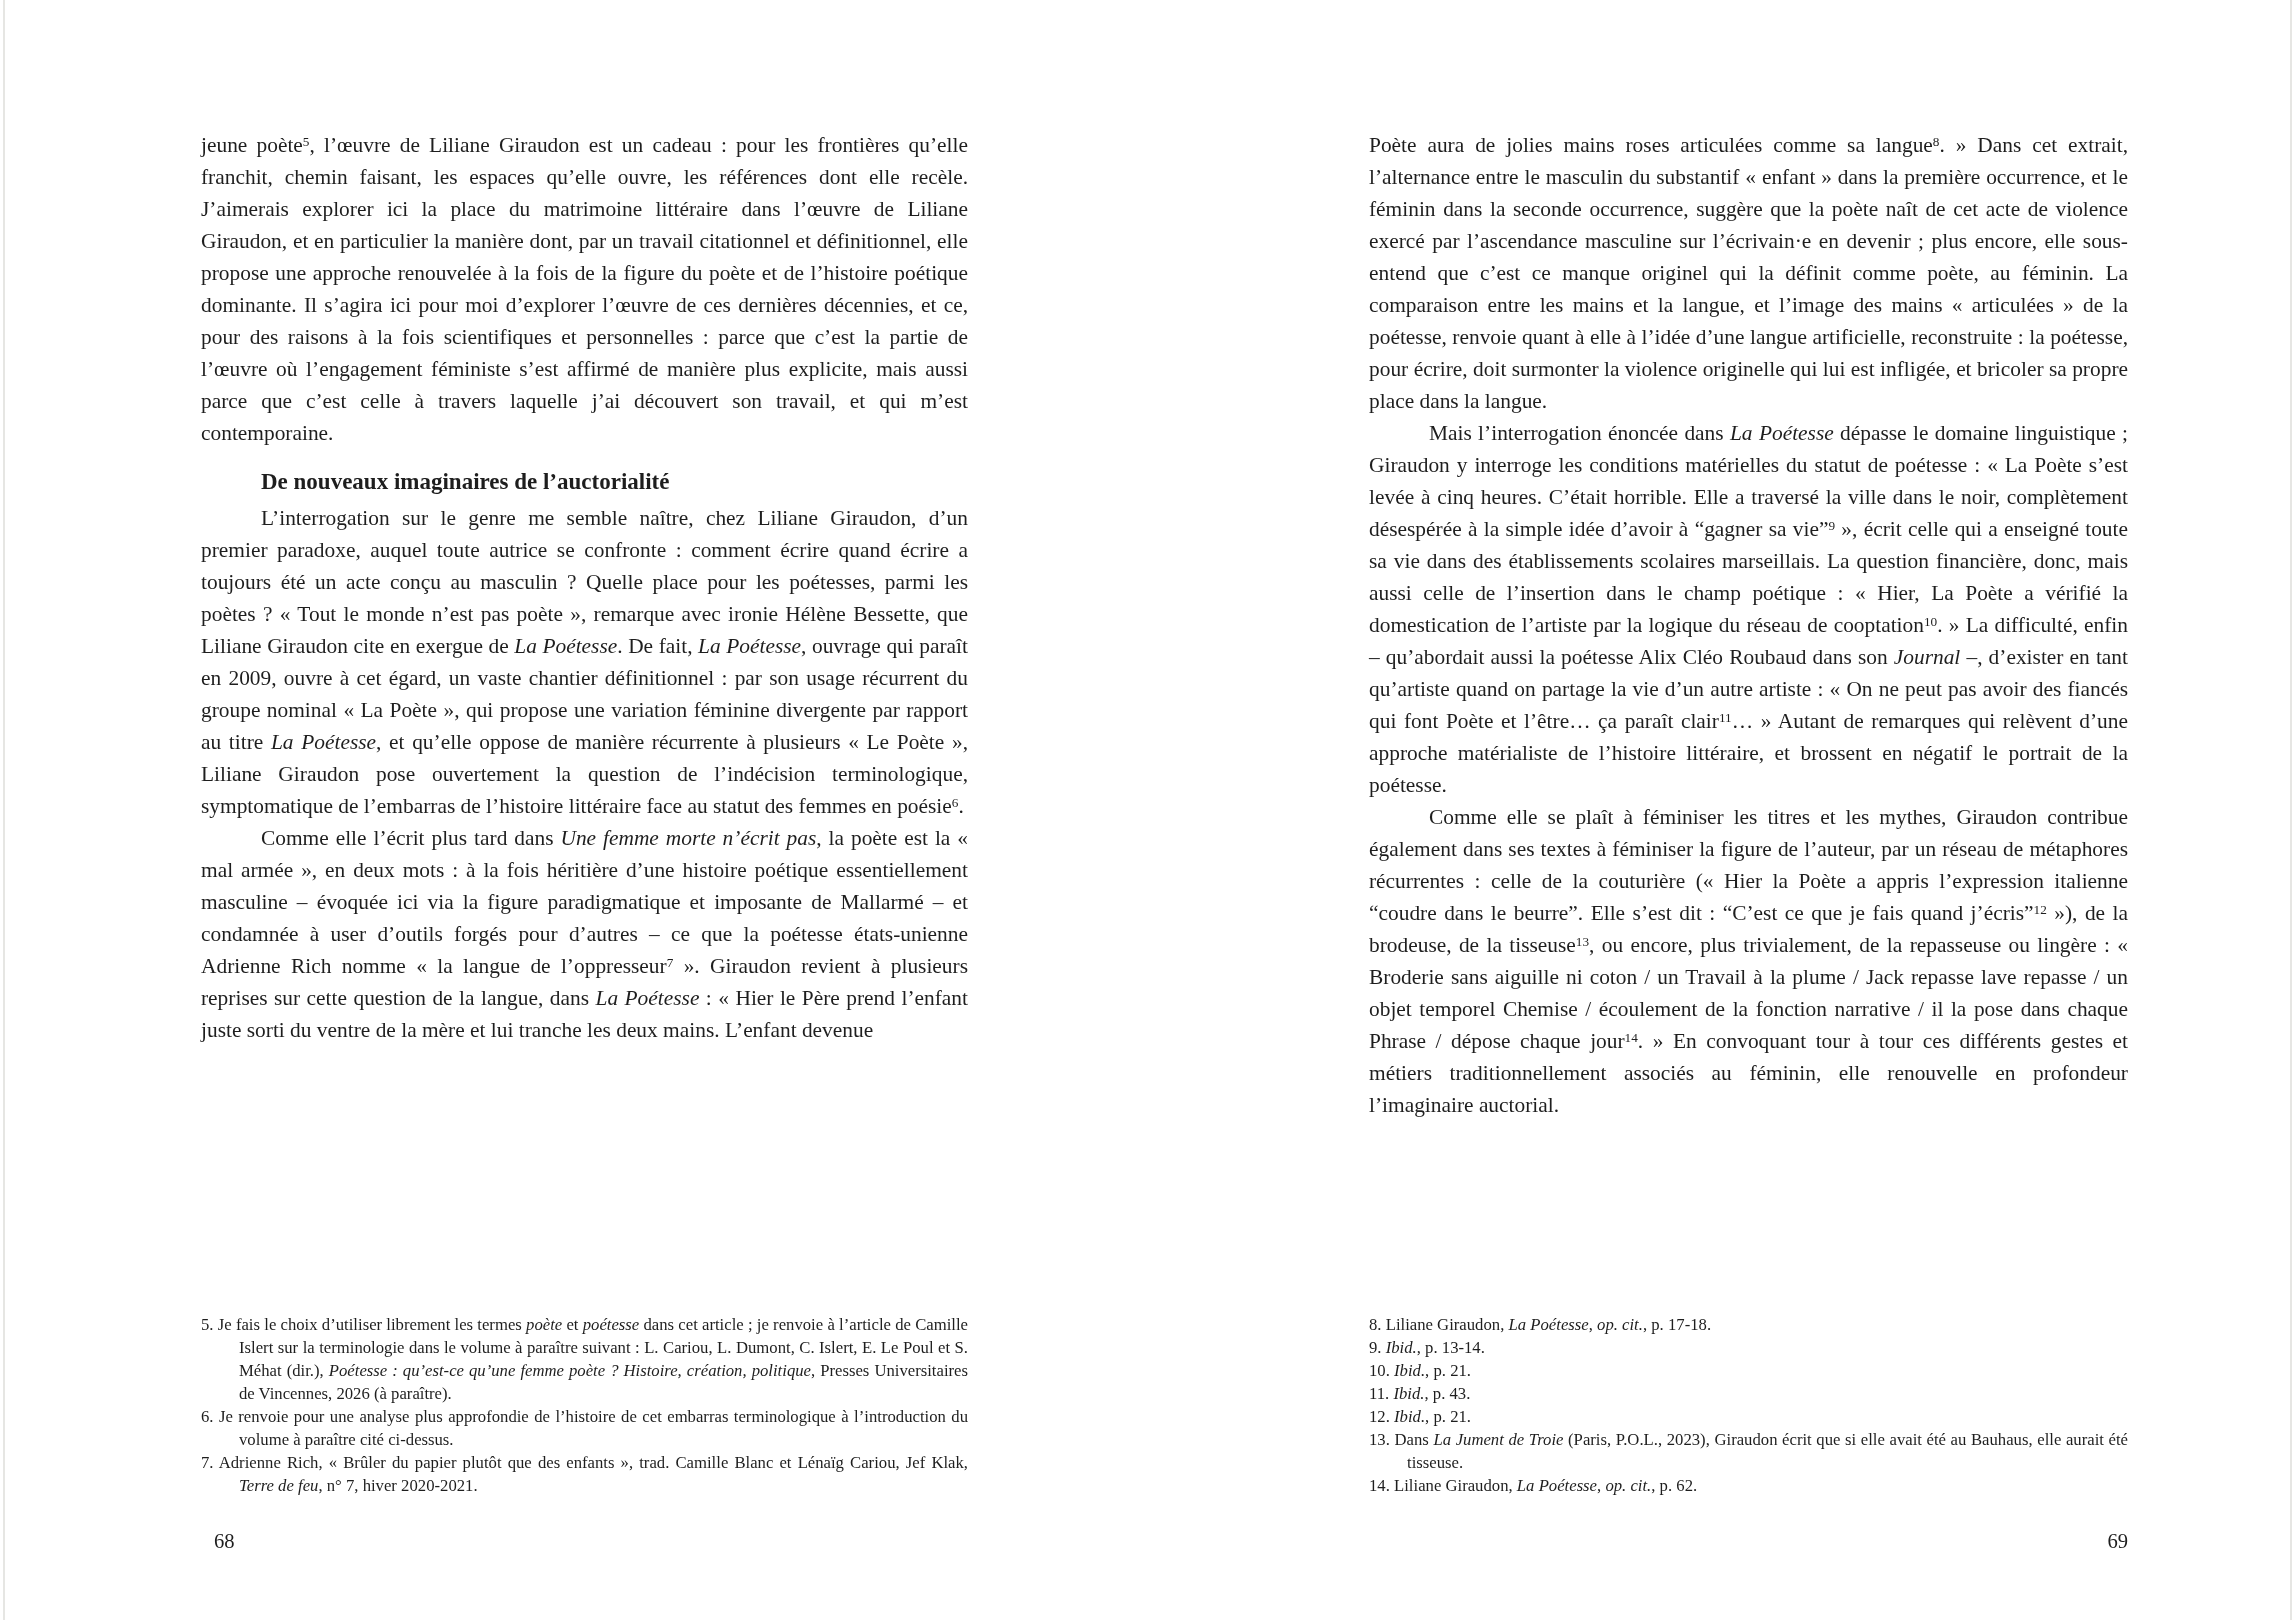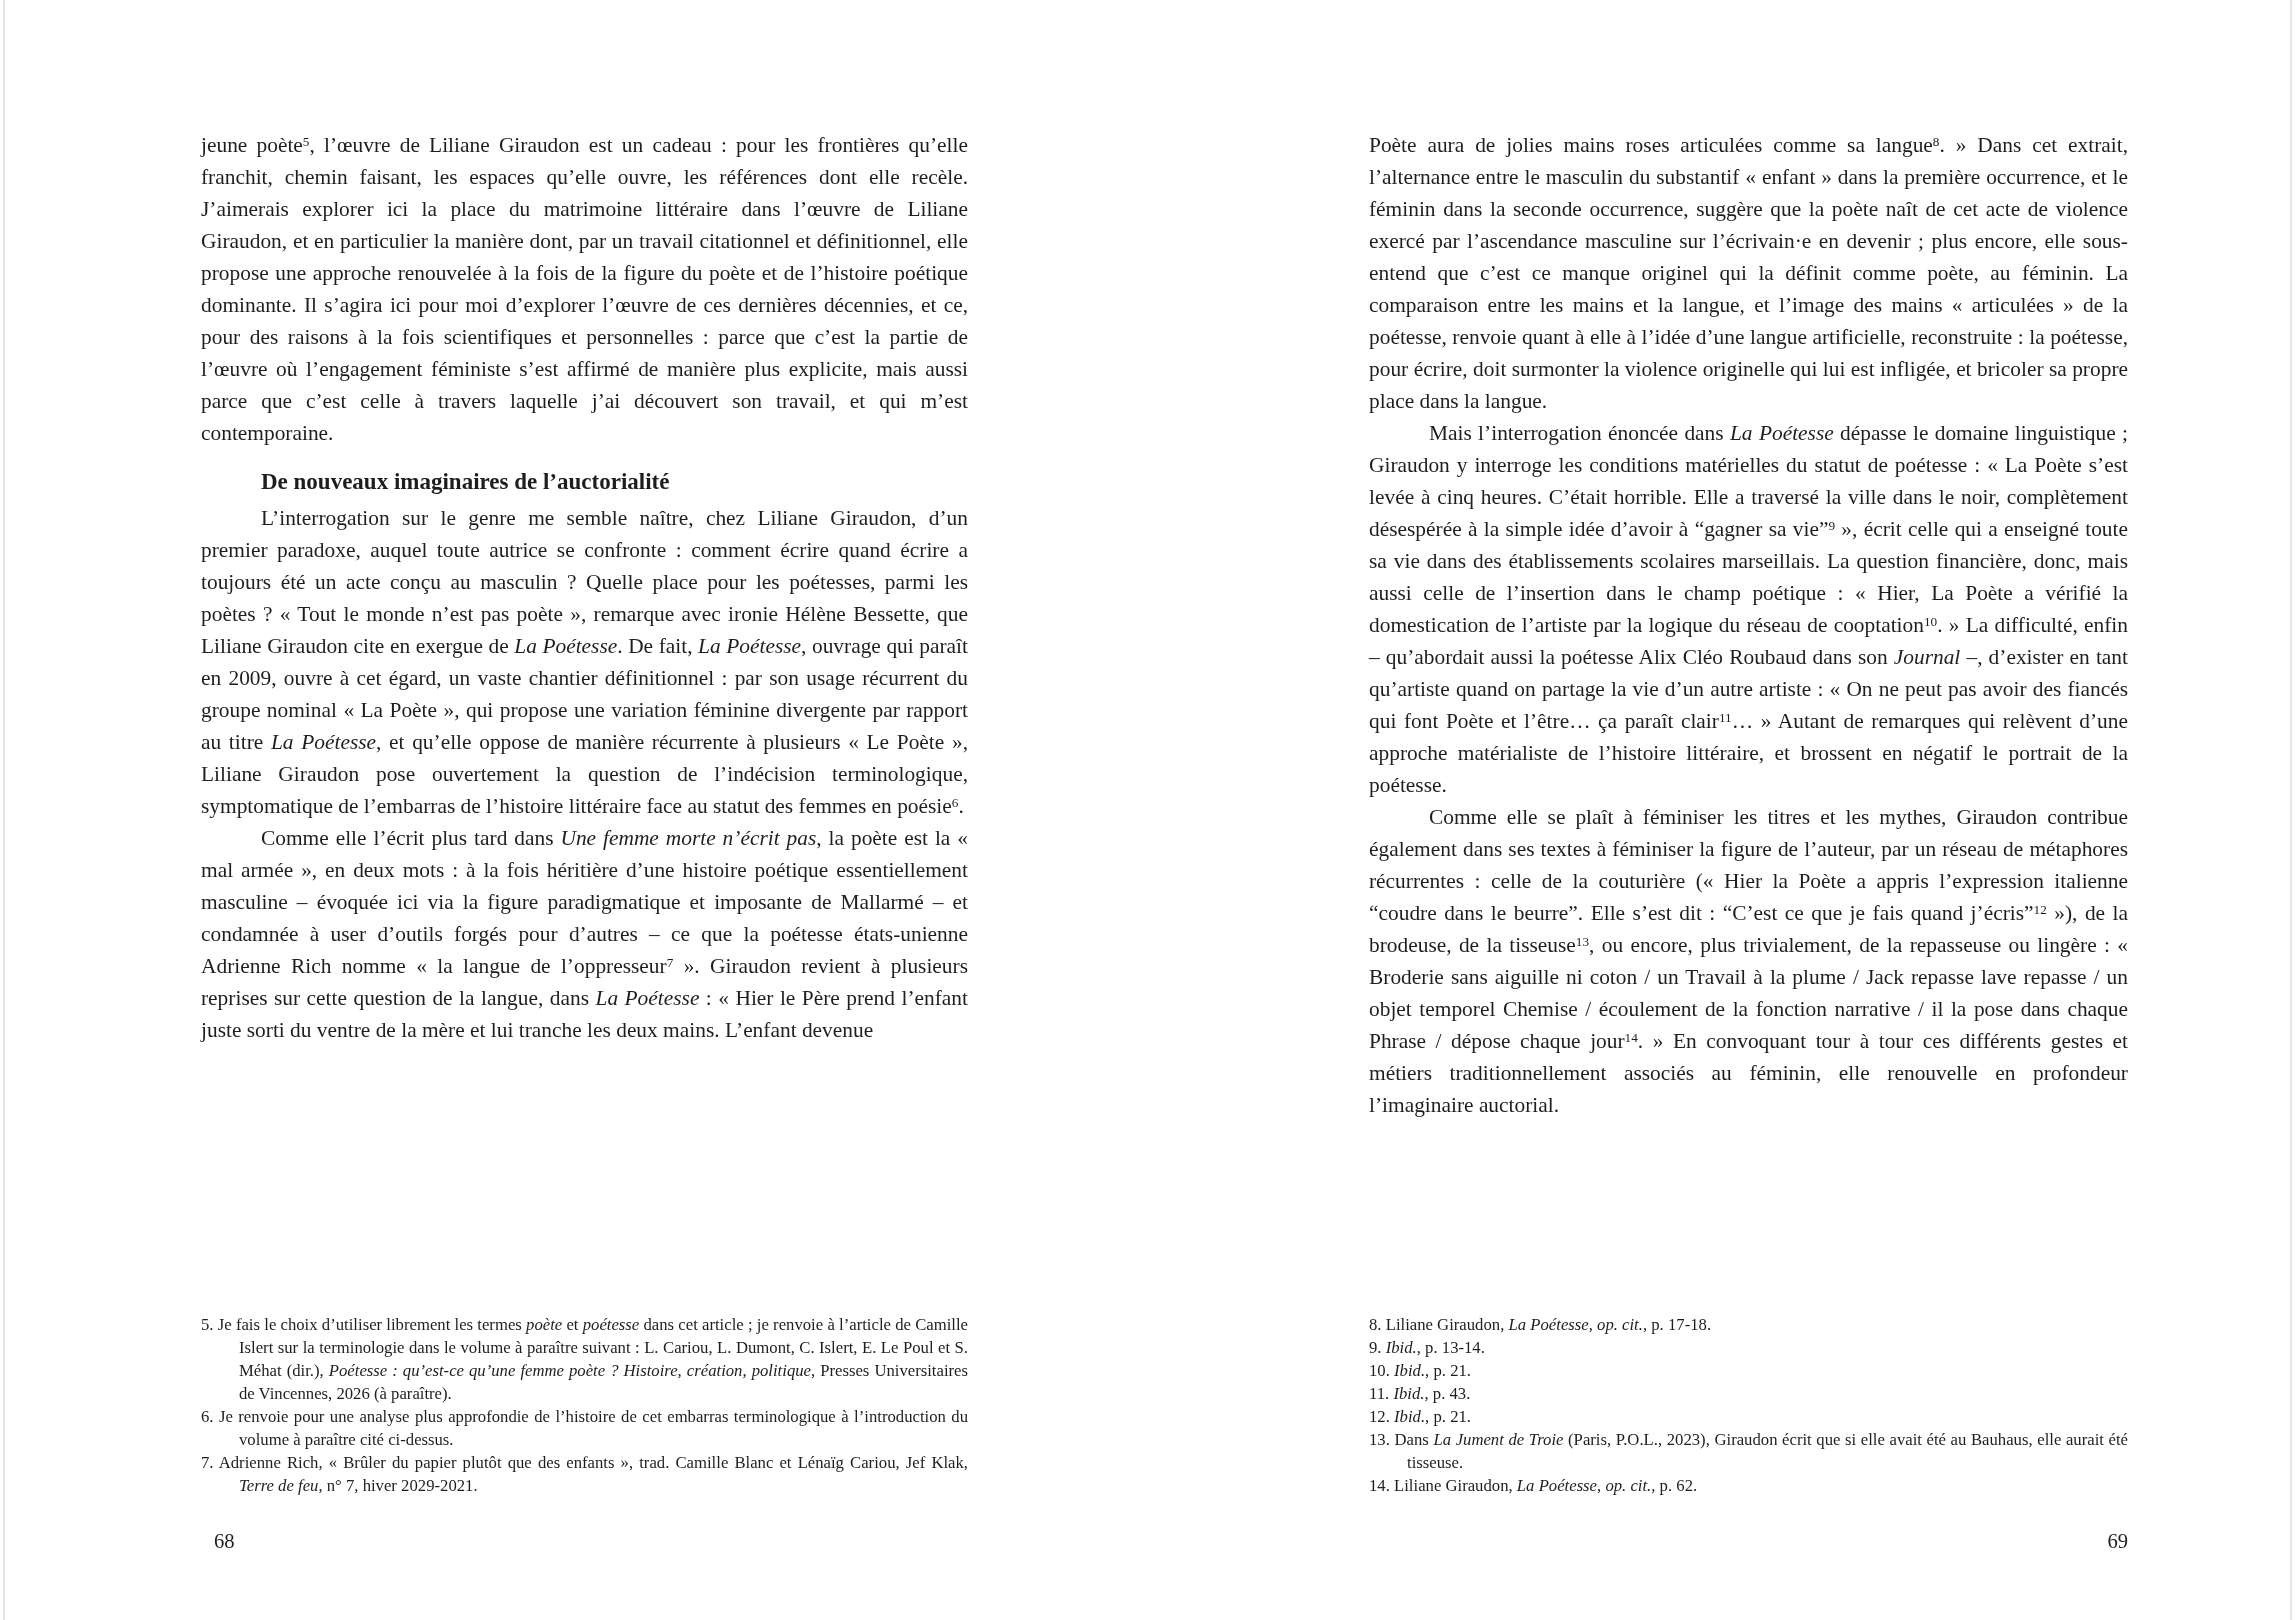--- a/index.html
+++ b/index.html
@@ -99,21 +99,21 @@
 <section class="page page-left">
   <div class="body-text">
       <p class="para"><span>jeune poète</span><sup>5</sup><span>, l’œuvre de Liliane Giraudon est un cadeau : pour les frontières qu’elle franchit, chemin faisant, les espaces qu’elle ouvre, les références dont elle recèle. J’aimerais explorer ici la place du matrimoine littéraire dans l’œuvre de Liliane Giraudon, et en particulier la manière dont, par un travail citationnel et définitionnel, elle propose une approche renouvelée à la fois de la figure du poète et de l’histoire poétique dominante. Il s’agira ici pour moi d’explorer l’œuvre de ces dernières décennies, et ce, pour des raisons à la fois scientifiques et personnelles : parce que c’est la partie de l’œuvre où l’engagement féministe s’est affirmé de manière plus explicite, mais aussi parce que c’est celle à travers laquelle j’ai découvert son travail, et qui m’est contemporaine.</span></p>
       <h2 class="heading">De nouveaux imaginaires de l’auctorialité</h2>
       <p class="para indent"><span>L’interrogation sur le genre me semble naître, chez Liliane Giraudon, d’un premier paradoxe, auquel toute autrice se confronte : comment écrire quand écrire a toujours été un acte conçu au masculin ? Quelle place pour les poétesses, parmi les poètes ? « Tout le monde n’est pas poète », remarque avec ironie Hélène Bessette, que Liliane Giraudon cite en exergue de </span><em>La Poétesse</em><span>. De fait, </span><em>La Poétesse</em><span>, ouvrage qui paraît en 2009, ouvre à cet égard, un vaste chantier définitionnel : par son usage récurrent du groupe nominal « La Poète », qui propose une variation féminine divergente par rapport au titre </span><em>La Poétesse</em><span>, et qu’elle oppose de manière récurrente à plusieurs « Le Poète », Liliane Giraudon pose ouvertement la question de l’indécision terminologique, symptomatique de l’embarras de l’histoire littéraire face au statut des femmes en poésie</span><sup>6</sup><span>.</span></p>
       <p class="para indent"><span>Comme elle l’écrit plus tard dans </span><em>Une femme morte n’écrit pas</em><span>, la poète est la « mal armée », en deux mots : à la fois héritière d’une histoire poétique essentiellement masculine – évoquée ici via la figure paradigmatique et imposante de Mallarmé – et condamnée à user d’outils forgés pour d’autres – ce que la poétesse états-unienne Adrienne Rich nomme « la langue de l’oppresseur</span><sup>7</sup><span> ». Giraudon revient à plusieurs reprises sur cette question de la langue, dans </span><em>La Poétesse</em><span> : « Hier le Père prend l’enfant juste sorti du ventre de la mère et lui tranche les deux mains. L’enfant devenue</span></p>
     </div>
   <div class="footnotes">
       <div class="footnote"><span>5. Je fais le choix d’utiliser librement les termes </span><em>poète</em><span> et </span><em>poétesse</em><span> dans cet article ; je renvoie à l’article de Camille Islert sur la terminologie dans le volume à paraître suivant : L. Cariou, L. Dumont, C. Islert, E. Le Poul et S. Méhat (dir.), </span><em>Poétesse : qu’est-ce qu’une femme poète ? Histoire, création, politique</em><span>, Presses Universitaires de Vincennes, 2026 (à paraître).</span></div>
       <div class="footnote"><span>6. Je renvoie pour une analyse plus approfondie de l’histoire de cet embarras terminologique à l’introduction du volume à paraître cité ci-dessus.</span></div>
-      <div class="footnote"><span>7. Adrienne Rich, « Brûler du papier plutôt que des enfants », trad. Camille Blanc et Lénaïg Cariou, Jef Klak, </span><em>Terre de feu</em><span>, n° 7, hiver 2029-2021.</span></div>
+      <div class="footnote"><span>7. Adrienne Rich, « Brûler du papier plutôt que des enfants », trad. Camille Blanc et Lénaïg Cariou, Jef Klak, </span><em>Terre de feu</em><span>, n° 7, hiver 2020-2021.</span></div>
     </div>
   <div class="page-number">68</div>
 </section>
 
 <section class="page page-right">
   <div class="body-text">
       <p class="para"><span>Poète aura de jolies mains roses articulées comme sa langue</span><sup>8</sup><span>. » Dans cet extrait, l’alternance entre le masculin du substantif « enfant » dans la première occurrence, et le féminin dans la seconde occurrence, suggère que la poète naît de cet acte de violence exercé par l’ascendance masculine sur l’écrivain·e en devenir ; plus encore, elle sous-entend que c’est ce manque originel qui la définit comme poète, au féminin. La comparaison entre les mains et la langue, et l’image des mains « articulées » de la poétesse, renvoie quant à elle à l’idée d’une langue artificielle, reconstruite : la poétesse, pour écrire, doit surmonter la violence originelle qui lui est infligée, et bricoler sa propre place dans la langue.</span></p>
       <p class="para indent"><span>Mais l’interrogation énoncée dans </span><em>La Poétesse</em><span> dépasse le domaine linguistique ; Giraudon y interroge les conditions matérielles du statut de poétesse : « La Poète s’est levée à cinq heures. C’était horrible. Elle a traversé la ville dans le noir, complètement désespérée à la simple idée d’avoir à “gagner sa vie”</span><sup>9</sup><span> », écrit celle qui a enseigné toute sa vie dans des établissements scolaires marseillais. La question financière, donc, mais aussi celle de l’insertion dans le champ poétique : « Hier, La Poète a vérifié la domestication de l’artiste par la logique du réseau de cooptation</span><sup>10</sup><span>. » La difficulté, enfin – qu’abordait aussi la poétesse Alix Cléo Roubaud dans son </span><em>Journal</em><span> –, d’exister en tant qu’artiste quand on partage la vie d’un autre artiste : « On ne peut pas avoir des fiancés qui font Poète et l’être… ça paraît clair</span><sup>11</sup><span>… » Autant de remarques qui relèvent d’une approche matérialiste de l’histoire littéraire, et brossent en négatif le portrait de la poétesse.</span></p>
       <p class="para indent"><span>Comme elle se plaît à féminiser les titres et les mythes, Giraudon contribue également dans ses textes à féminiser la figure de l’auteur, par un réseau de métaphores récurrentes : celle de la couturière (« Hier la Poète a appris l’expression italienne “coudre dans le beurre”. Elle s’est dit : “C’est ce que je fais quand j’écris”</span><sup>12</sup><span> »), de la brodeuse, de la tisseuse</span><sup>13</sup><span>, ou encore, plus trivialement, de la repasseuse ou lingère : « Broderie sans aiguille ni coton / un Travail à la plume / Jack repasse lave repasse / un objet temporel Chemise / écoulement de la fonction narrative / il la pose dans chaque Phrase / dépose chaque jour</span><sup>14</sup><span>. » En convoquant tour à tour ces différents gestes et métiers traditionnellement associés au féminin, elle renouvelle en profondeur l’imaginaire auctorial.</span></p>
     </div>

